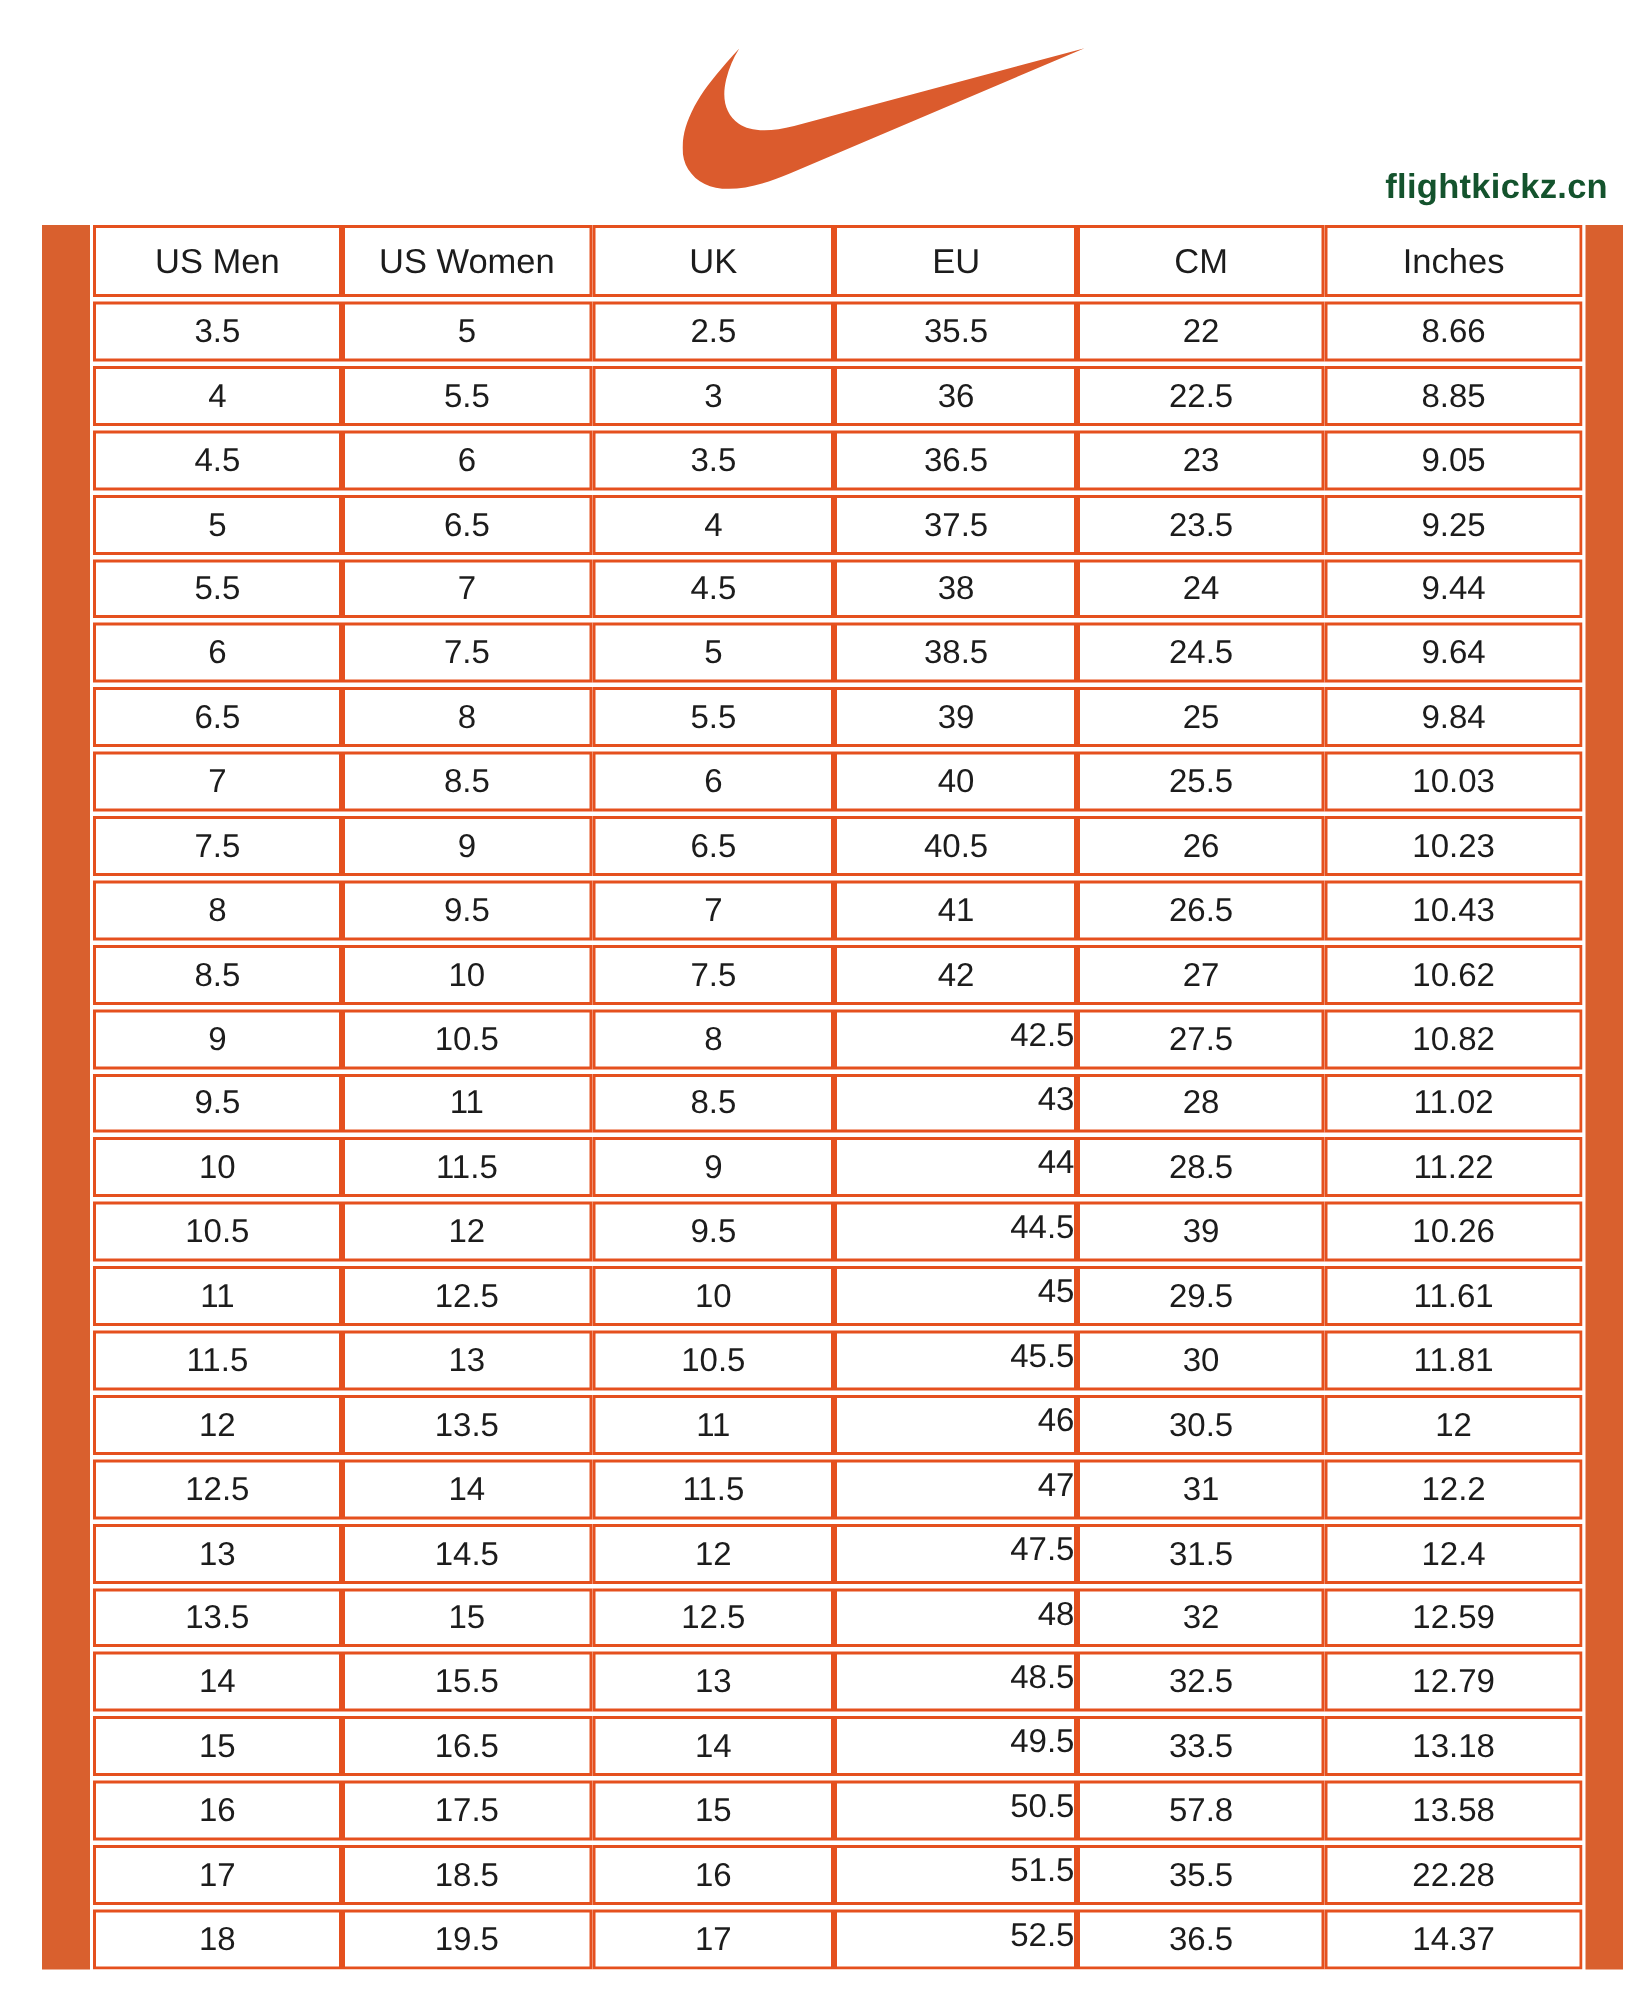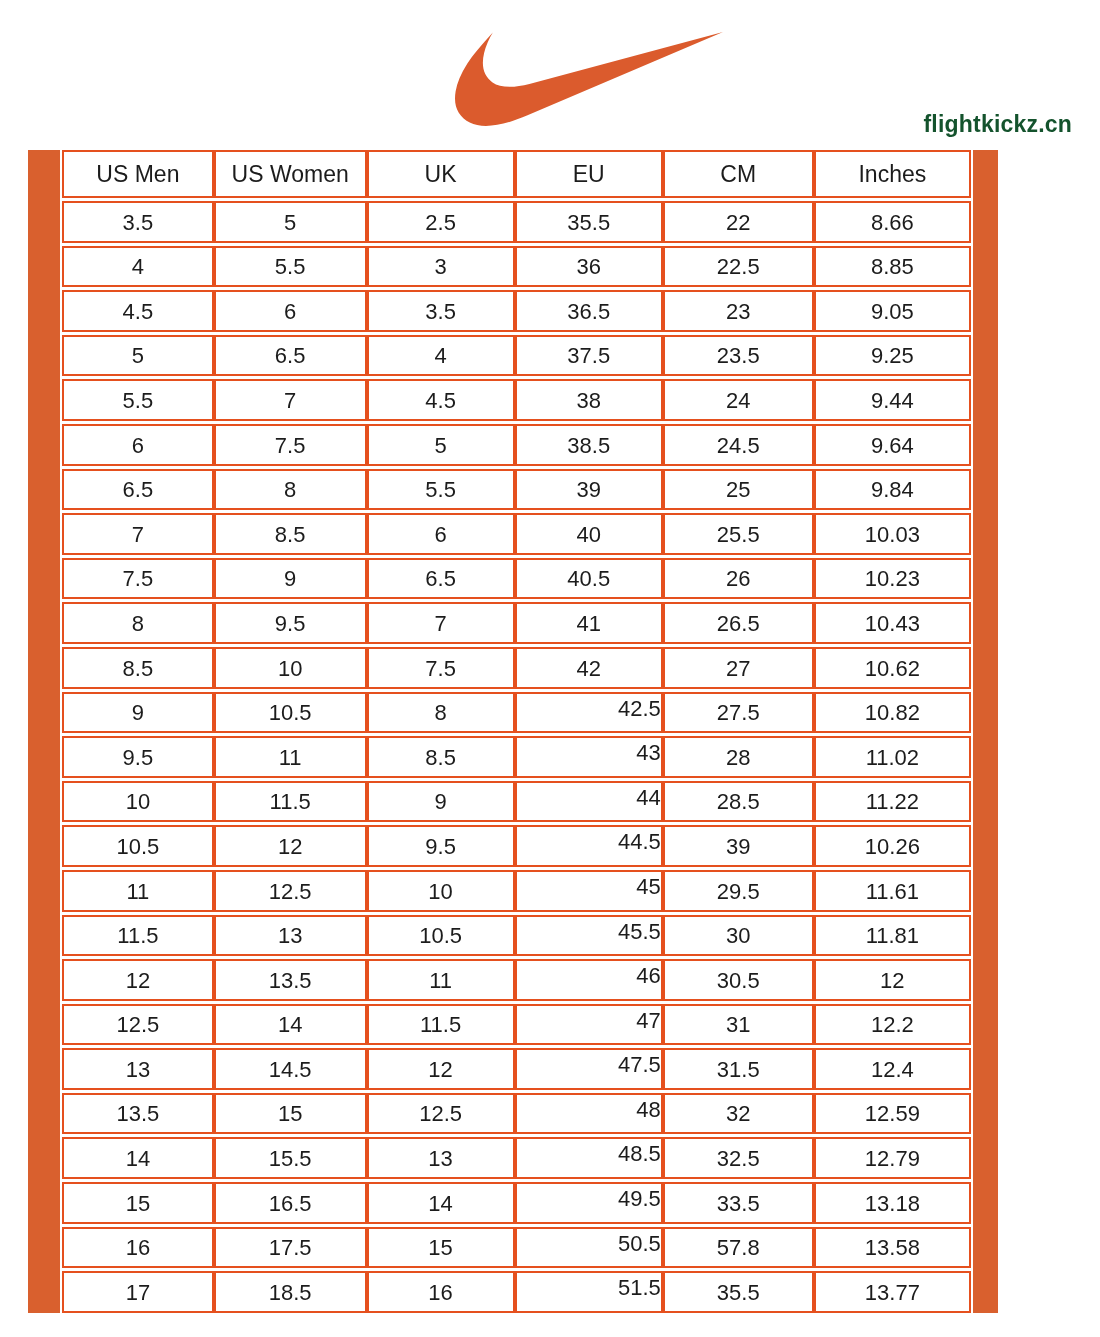--- a/index.html
+++ b/index.html
@@ -26,21 +26,21 @@
     position:absolute;
     top:111px; right:28px;
     font-size:23px;
     font-weight:600;
     color:#14532d;
     letter-spacing:0.2px;
   }
   .table-wrap{
     position:absolute;
     left:28px; top:150px;
-    width:970px; height:1163px;
+    width:1054px; height:1163px;
     display:flex;
     column-gap:2px;
   }
   .band{background:var(--band);flex:0 0 auto;}
   .band-left{width:32px;}
   .band-right{width:25px;}
   .tbl-clip{flex:1 1 auto; overflow:hidden; height:100%;}
   table{
     width:100%;
     height:calc(100% + 6px);
@@ -304,21 +304,29 @@
               <td class="eu-hi">50.5</td>
               <td>57.8</td>
               <td>13.58</td>
             </tr>
             <tr>
               <td>17</td>
               <td>18.5</td>
               <td>16</td>
               <td class="eu-hi">51.5</td>
               <td>35.5</td>
-              <td>13.77</td>
+              <td>22.28</td>
+            </tr>
+            <tr>
+              <td>18</td>
+              <td>19.5</td>
+              <td>17</td>
+              <td class="eu-hi">52.5</td>
+              <td>36.5</td>
+              <td>14.37</td>
             </tr>
           </tbody>
       </table>
     </div>
     <div class="band band-right"></div>
   </div>
 
 </div>
 
 </body></html>

